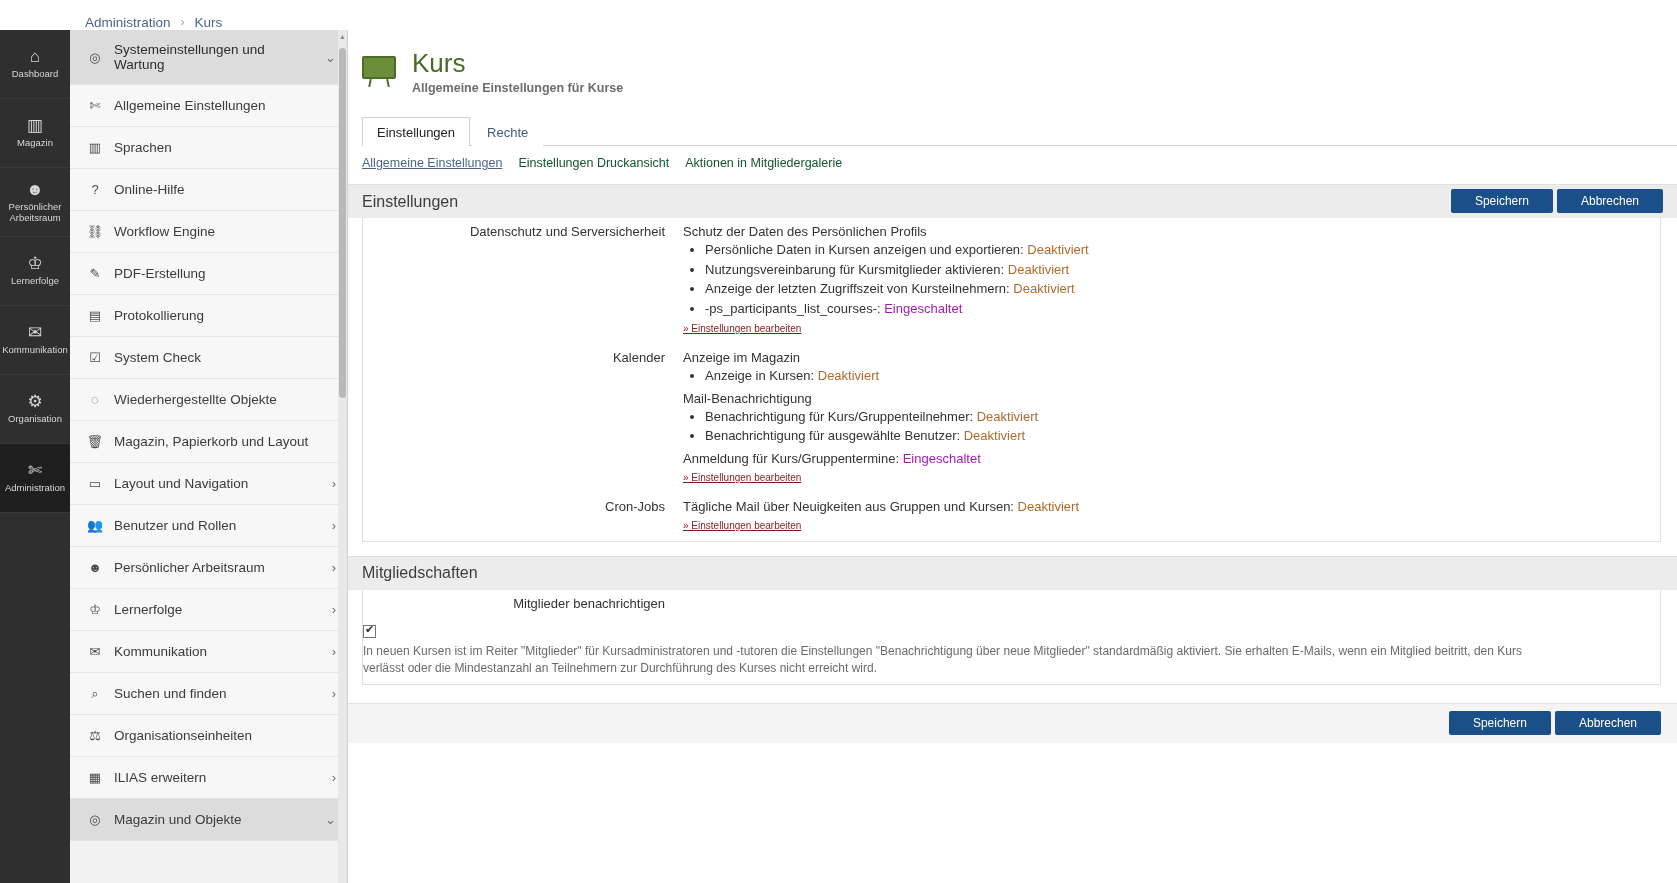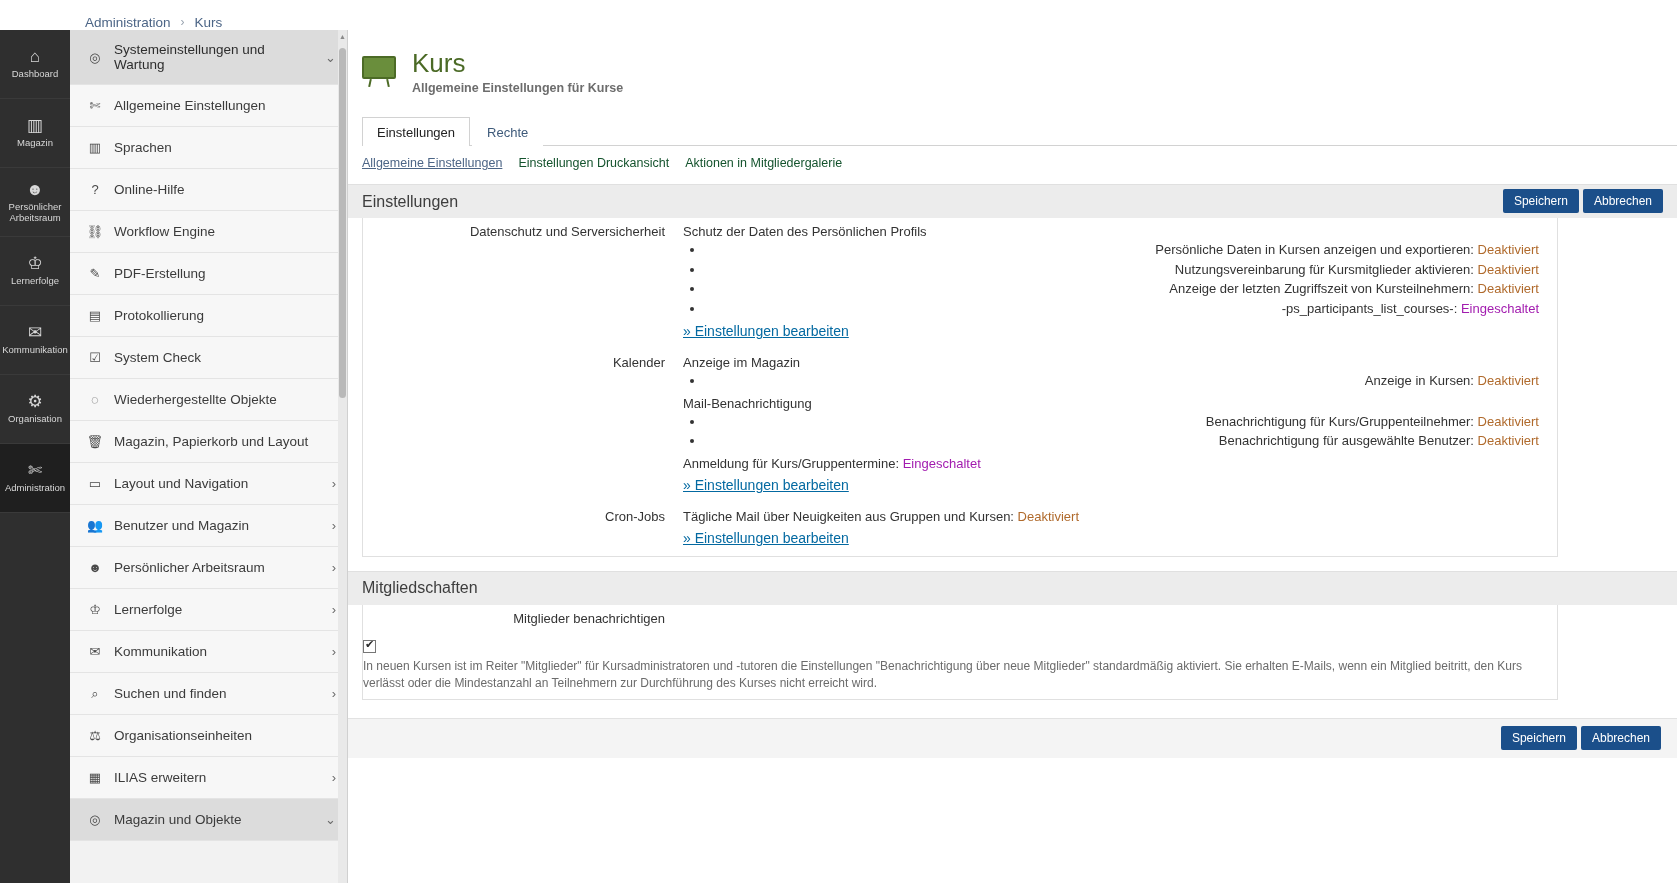--- a/index.html
+++ b/index.html
@@ -107,36 +107,36 @@
   
   .section-bar {
     margin-top: 14px; height: 34px; background: #ececec;
     display: flex; align-items: center; padding-left: 14px;
     position: relative; border-top: 1px solid #e0e0e0;
   }
   .section-title { font-size: 16px; color: #3d3d3d; }
   .btn-group { position: absolute; right: 14px; top: 4px; display: flex; gap: 4px; }
   .btn {
     background: #1b4f8a; color: #fff; border: none; font-size: 12px;
-    padding: 5px 11px; border-radius: 2px; cursor: pointer;
+    padding: 5px 24px; border-radius: 2px; cursor: pointer;
     font-family: "Liberation Sans", sans-serif;
   }
 
-  .panel { border: 1px solid #e0e0e0; border-top: none; background: #fff; margin: 0 16px 0 14px; width: 1196px; }
+  .panel { border: 1px solid #e0e0e0; border-top: none; background: #fff; margin: 0 16px 0 14px; width: 1299px; }
   .row { display: flex; padding: 6px 0 6px 0; }
   .row .lbl {
     width: 320px; text-align: right; padding-right: 18px; color: #333; font-size: 13px; flex: 0 0 320px;
   }
   .row .val { flex: 1 1 auto; padding-right: 18px; font-size: 13px; color: #333; }
   .val p { margin: 0 0 2px 0; }
   .val ul { margin: 2px 0 6px 0; padding-left: 22px; }
-  .val li { margin: 2px 0; line-height: 1.35; text-align: right; }
+  .val li { margin: 2px 0; line-height: 1.35; }
   .on { color: #a21caf; }
   .off { color: #b06a2c; }
-  .editlink { color: #0369a1; font-size: 14px; margin: 6px 0 4px 0; display: block; }
+  .editlink { color: #7f1d1d; font-size: 10px; margin: 6px 0 4px 0; display: block; }
 
   .chk {
     width: 13px; height: 13px; border: 1px solid #767676; background: #fff;
     display: inline-block; position: relative; vertical-align: middle;
   }
   .chk.checked::after {
     content: "✔"; position: absolute; left: 1px; top: -3px; font-size: 11px; color: #2b2b2b;
   }
   .hint { color: #6b6b6b; font-size: 12px; line-height: 1.45; margin-top: 5px; max-width: 1200px; }
 
@@ -245,21 +245,21 @@
       </div>
 
       <div class="side-item">
         <span class="side-ico">▭</span>
         <span class="side-lbl">Layout und Navigation</span>
         <span class="side-chev">›</span>
       </div>
 
       <div class="side-item">
         <span class="side-ico">👥</span>
-        <span class="side-lbl">Benutzer und Magazin</span>
+        <span class="side-lbl">Benutzer und Rollen</span>
         <span class="side-chev">›</span>
       </div>
 
       <div class="side-item">
         <span class="side-ico">☻</span>
         <span class="side-lbl">Persönlicher Arbeitsraum</span>
         <span class="side-chev">›</span>
       </div>
 
       <div class="side-item">

